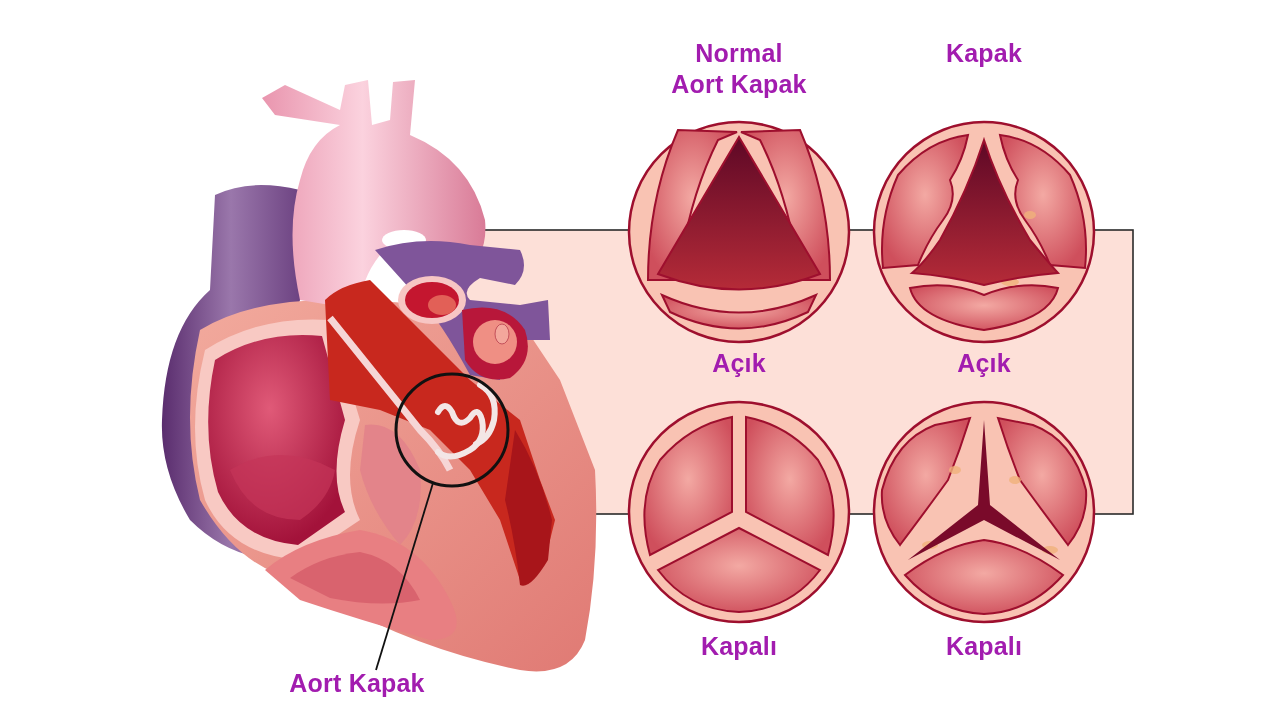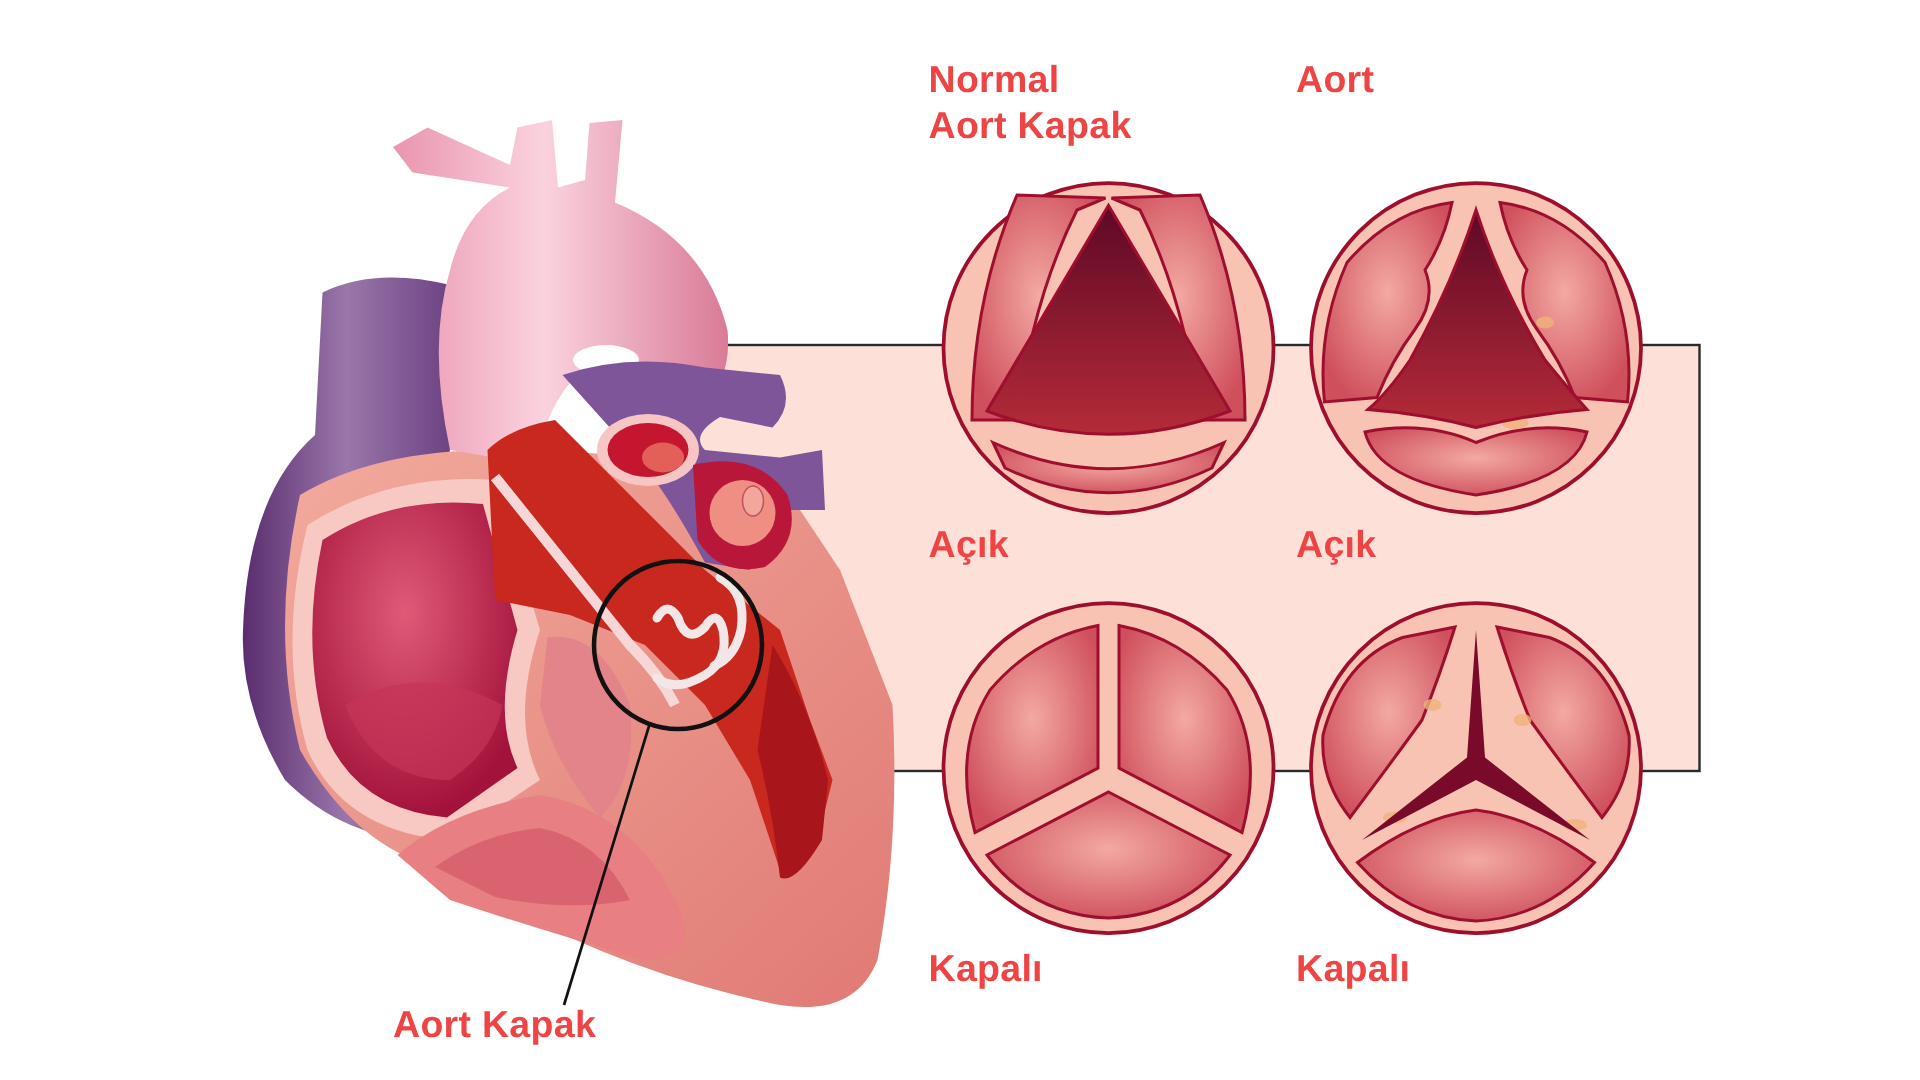--- a/index.html
+++ b/index.html
@@ -1,19 +1,19 @@
 <!DOCTYPE html>
 <html><head>
 <meta charset="utf-8">
 <style>
   html, body { margin:0; padding:0; background:#ffffff; }
   body { width:1280px; height:720px; position:relative; overflow:hidden;
          font-family:"Liberation Sans", "DejaVu Sans", sans-serif; }
   .stage { position:absolute; left:0; top:0; width:1280px; height:720px; }
-  .label { position:absolute; font-weight:700; color:#ef4444; text-align:left;
+  .label { position:absolute; font-weight:700; color:#a21caf; text-align:center;
            font-size:25px; line-height:31px; letter-spacing:0.2px; }
   .col-title { width:240px; }
   svg { position:absolute; left:0; top:0; }
 </style>
 </head>
 <body>
 
 <div class="stage">
 
 <svg width="1280" height="720" viewBox="0 0 1280 720">
@@ -127,21 +127,21 @@
     <ellipse cx="1050" cy="550" rx="8" ry="4" fill="#f0b27a" opacity="0.8"></ellipse>
     <path d="M984,420 L990,505 L1060,560 L984,520 L908,560 L978,505 Z" fill="#7a0a2a"></path>
   </g>
 </svg>
 
   <div class="label col-title" style="left:619px; top:38px;">
     <div>Normal</div>
     <div>Aort Kapak</div>
   </div>
   <div class="label col-title" style="left:864px; top:38px;">
-    <div>Aort</div>
+    <div>Kapak</div>
   </div>
 
   <div class="label col-title" style="left:619px; top:348px;">Açık</div>
   <div class="label col-title" style="left:864px; top:348px;">Açık</div>
 
   <div class="label col-title" style="left:619px; top:631px;">Kapalı</div>
   <div class="label col-title" style="left:864px; top:631px;">Kapalı</div>
 
   <div class="label" style="left:262px; top:668px; width:190px;">Aort Kapak</div>
 </div>

